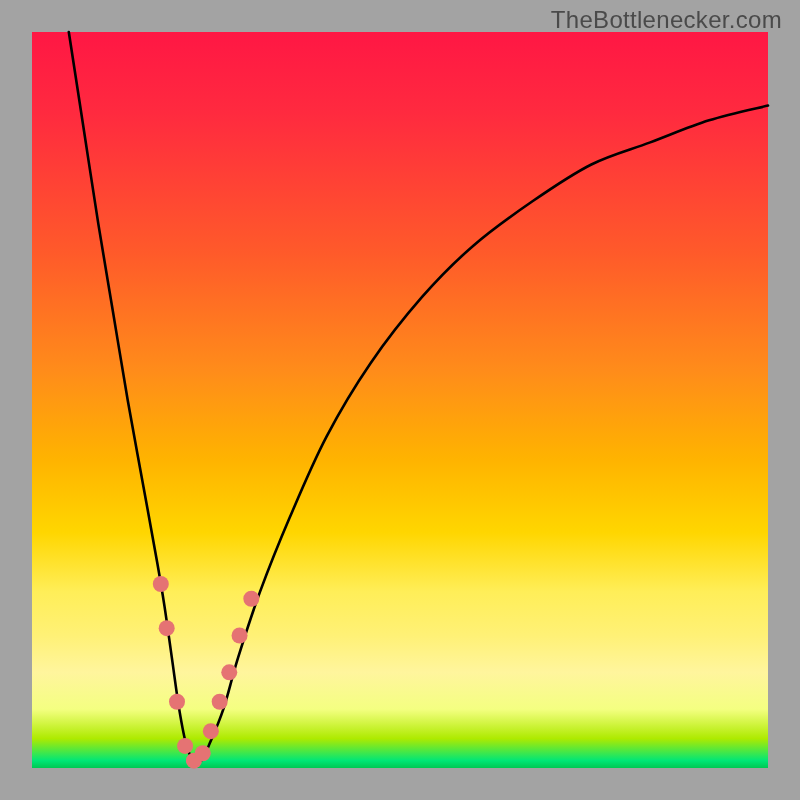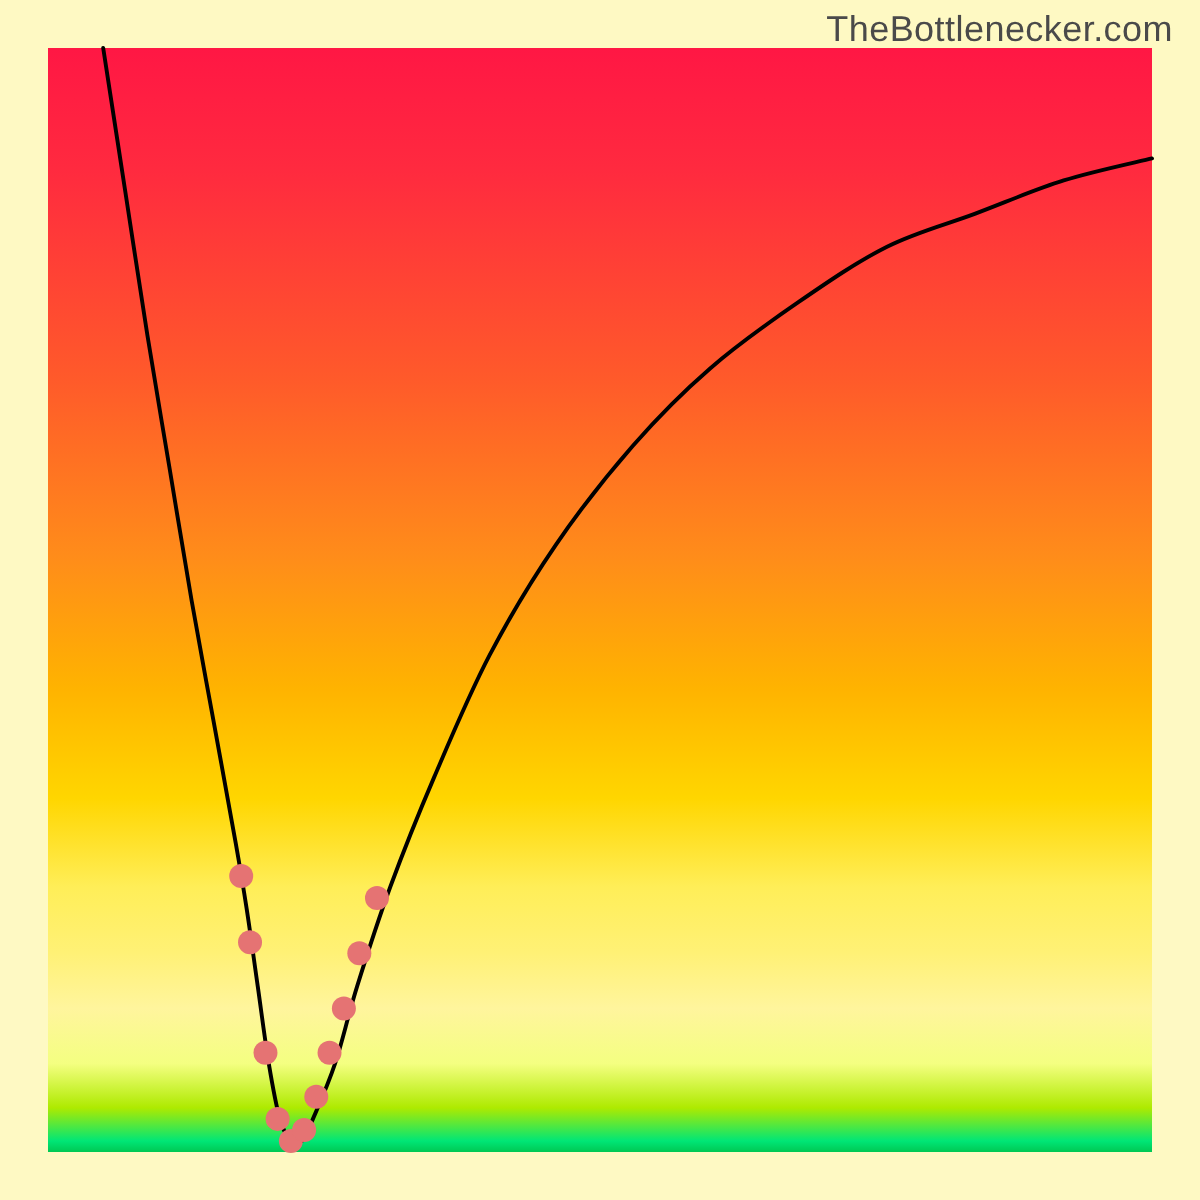--- a/index.html
+++ b/index.html
@@ -8,21 +8,21 @@
     width: 800px;
     height: 800px;
     overflow: hidden;
     background: #000;
     font-family: Arial, Helvetica, sans-serif;
   }
   .frame {
     position: relative;
     width: 800px;
     height: 800px;
-    background: #fef9c3;
+    background: #a3a3a3;
   }
   .plot-area {
     position: absolute;
     left: 32px;
     top: 32px;
     width: 736px;
     height: 736px;
     
     background: linear-gradient(
       to bottom,

